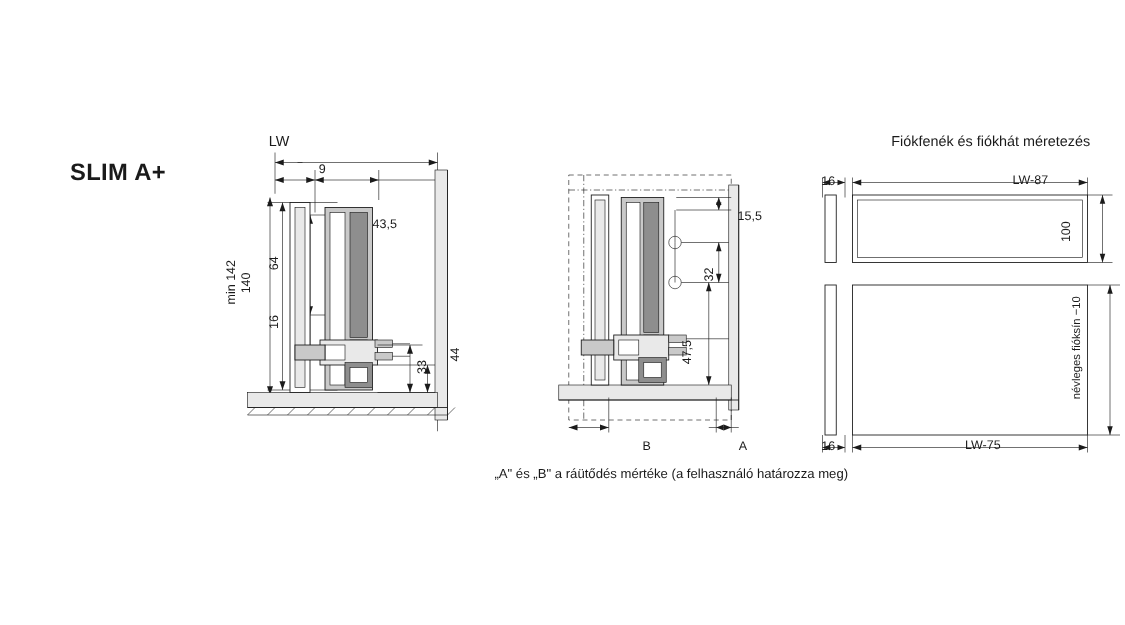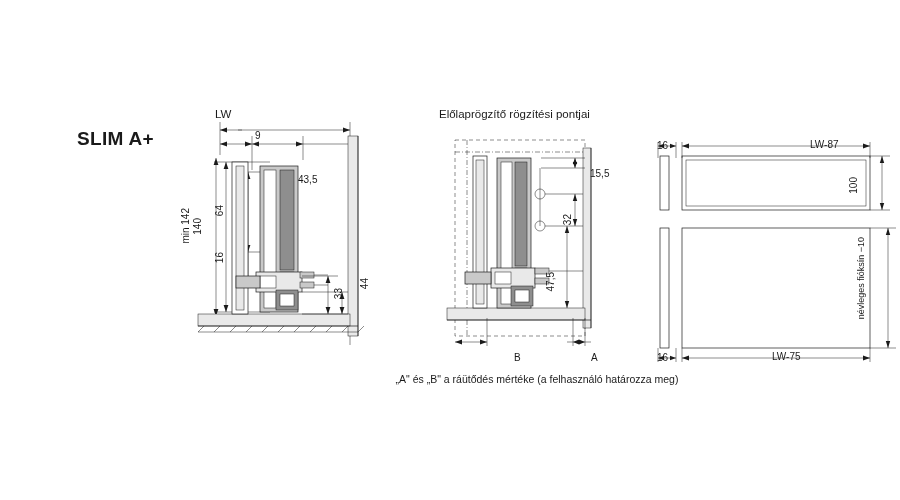--- a/index.html
+++ b/index.html
@@ -4,21 +4,21 @@
 <style>
   html,body{margin:0;padding:0;}
   body{
     width:900px;height:500px;background:#ffffff;
     font-family:"Liberation Sans", sans-serif;
     color:#1a1a1a;position:relative;overflow:hidden;
   }
   .stage{position:absolute;left:0;top:0;width:900px;height:500px;}
   .abs{position:absolute;padding-left:30px;}
   .title{
-    font-size:19px;font-weight:bold;letter-spacing:.3px;margin-left:21px;
+    font-size:19px;font-weight:bold;letter-spacing:.3px;
   }
   .hdr{font-size:11.5px;}
   .cap{font-size:10.5px;}
   .dim{font-size:10px;}
   .dim-sm{font-size:9px;}
   .vert{
     writing-mode:vertical-rl;transform:rotate(180deg);
     transform-origin:center;
   }
   svg{display:block;}
@@ -133,21 +133,20 @@
 
   <div class="abs dim" style="left:225px;top:130px;">9</div>
   <div class="abs dim" style="left:268px;top:130px;margin-top:44px;">43,5</div>
   <div class="abs dim vert" style="left:180px;top:208px;">min 142</div>
   <div class="abs dim vert" style="left:192px;top:218px;">140</div>
   <div class="abs dim vert" style="left:214px;top:205px;">64</div>
   <div class="abs dim vert" style="left:214px;top:252px;">16</div>
   <div class="abs dim vert" style="left:333px;top:288px;">33</div>
   <div class="abs dim vert" style="left:359px;top:278px;">44</div>
 
-  <div class="abs hdr" style="left:409px;top:108px;">Előlaprögzítő rögzítési pontjai</div>
 
   <div class="abs" style="left:405px;top:128px;">
     <svg width="200" height="230" viewBox="0 0 200 230">
 
       <rect class="ln xthin dashed" x="20" y="12" width="130" height="196"></rect>
       <line class="ln xthin dash" x1="20" y1="24" x2="150" y2="24"></line>
       <line class="ln xthin dash" x1="32" y1="12" x2="32" y2="208"></line>
 
       <rect class="fill-lt ln xthin" x="148" y="20" width="8" height="180"></rect>
       <line class="ln thin" x1="156" y1="20" x2="156" y2="200"></line>
@@ -207,20 +206,21 @@
   </div>
 
   <div class="abs dim" style="left:560px;top:168px;">15,5</div>
   <div class="abs dim vert" style="left:562px;top:214px;">32</div>
   <div class="abs dim vert" style="left:545px;top:272px;">47,5</div>
   <div class="abs dim" style="left:484px;top:352px;">B</div>
   <div class="abs dim" style="left:561px;top:352px;">A</div>
 
   <div class="abs cap" style="left:297px;top:373px;width:420px;text-align:center;">„A" és „B" a ráütődés mértéke (a felhasználó határozza meg)</div>
 
+  <div class="abs hdr" style="left:683px;top:108px;">Fiókfenék és fiókhát méretezés</div>
 
   <div class="abs" style="left:620px;top:132px;">
     <svg width="260" height="240" viewBox="0 0 260 240">
 
       <line class="ln xthin" x1="8" y1="14" x2="26" y2="14"></line>
       <polygon class="fill-k" points="8,14 14,11.8 14,16.2"></polygon>
       <polygon class="fill-k" points="26,14 20,11.8 20,16.2"></polygon>
       <line class="ln xthin" x1="8" y1="10" x2="8" y2="26"></line>
       <line class="ln xthin" x1="26" y1="10" x2="26" y2="26"></line>
 

